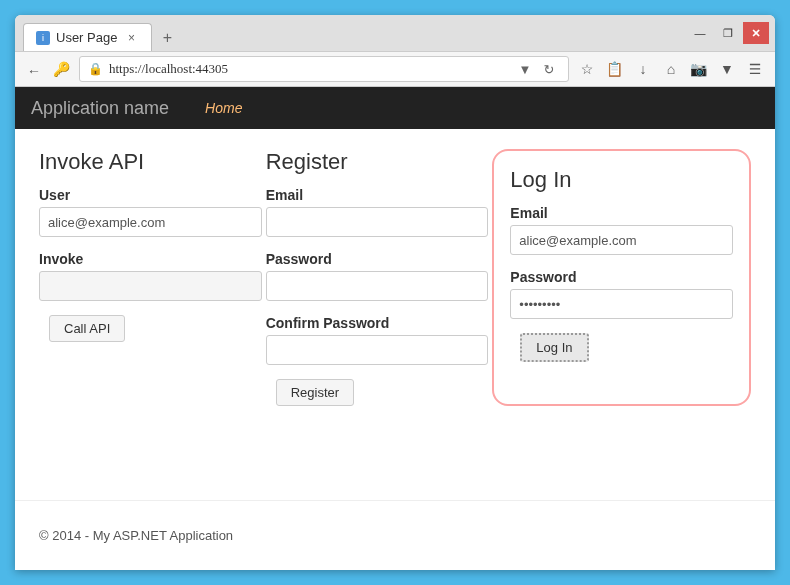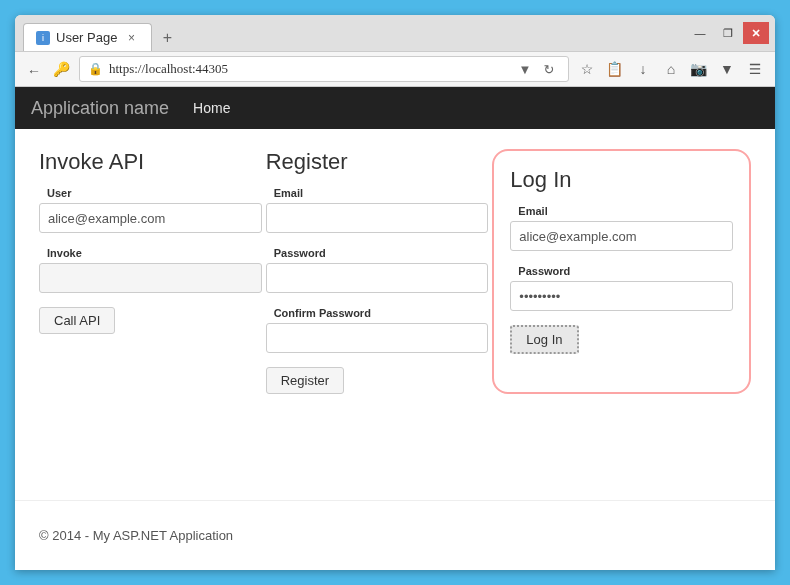--- a/index.html
+++ b/index.html
@@ -201,33 +201,34 @@
     }
 
     
     .app-navbar {
       background: #222;
       color: white;
       padding: 0 16px;
       display: flex;
       align-items: center;
       height: 42px;
-      gap: 20px;
+      gap: 32px;
     }
 
     .app-name {
       font-size: 18px;
       color: #aaa;
     }
 
     .nav-link {
-      color: #e5e5e5;
+      color: #fdba74;
       font-size: 14px;
       cursor: pointer;
       padding: 0 4px;
+      font-style: italic;
     }
 
     
     .page-content {
       background: white;
       flex: 1;
       padding: 20px 24px;
       overflow: hidden;
     }
 
@@ -248,24 +249,23 @@
       margin-bottom: 12px;
     }
 
     .form-group {
       margin-bottom: 14px;
     }
 
     .form-label {
       display: block;
       font-weight: bold;
-      font-size: 11px;
+      font-size: 14px;
       color: #333;
       margin-bottom: 4px;
-      margin-left: 8px;
     }
 
     .form-input {
       width: 100%;
       height: 30px;
       padding: 4px 8px;
       border: 1px solid #ccc;
       border-radius: 3px;
       font-size: 13px;
       background: white;
@@ -277,20 +277,21 @@
     }
 
     .btn {
       padding: 5px 14px;
       border: 1px solid #ccc;
       border-radius: 3px;
       background: #f5f5f5;
       font-size: 13px;
       cursor: pointer;
       color: #333;
+      margin-left: 10px;
     }
 
     
     .login-section {
       flex: 1;
       border: 2px solid #fca5a5;
       border-radius: 16px;
       padding: 16px;
     }
 

